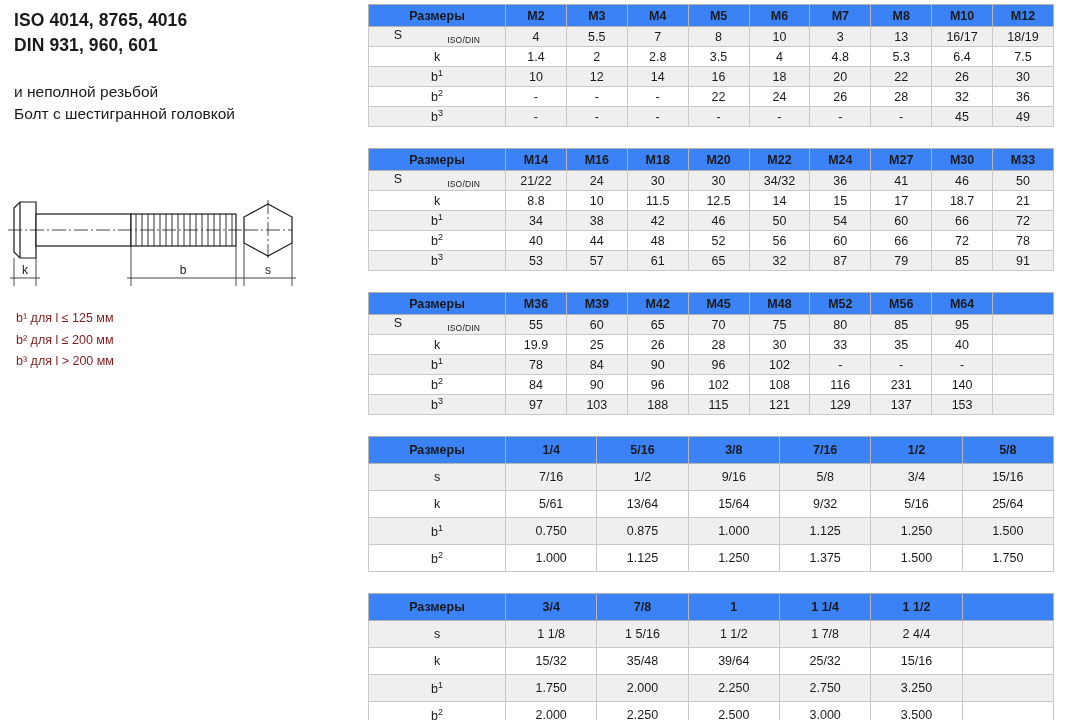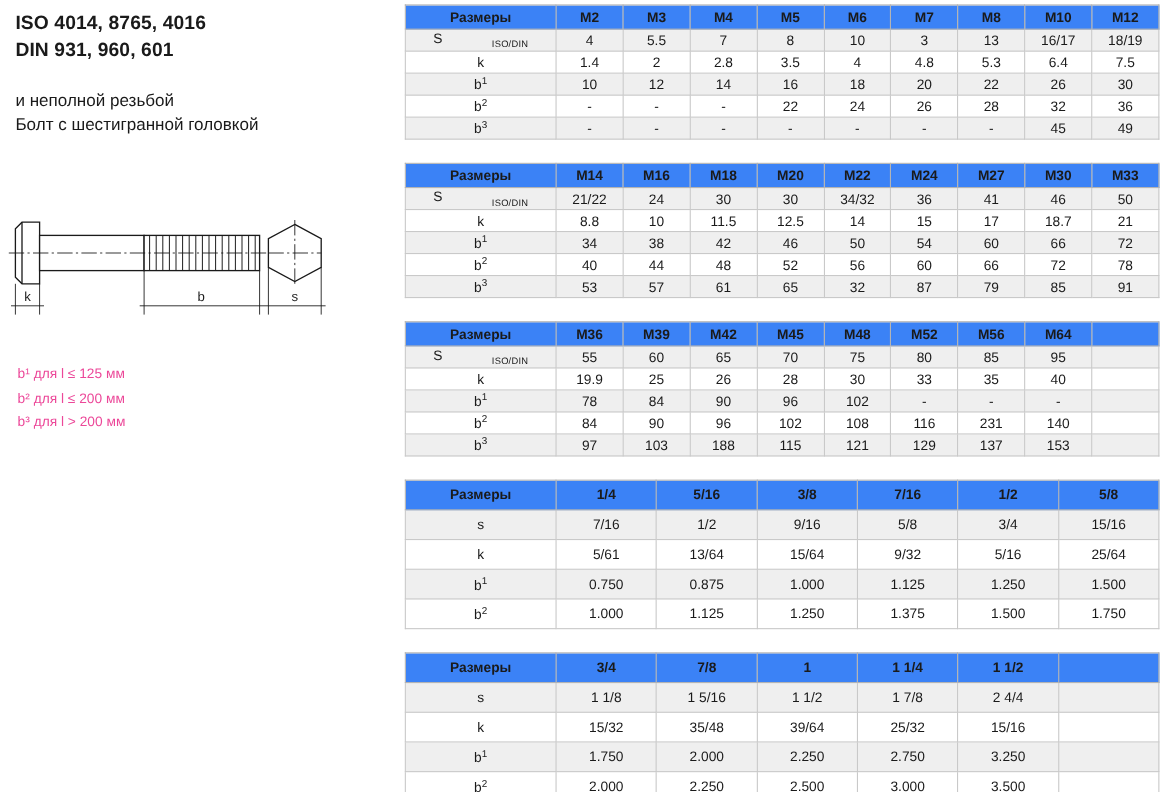--- a/index.html
+++ b/index.html
@@ -47,24 +47,24 @@
     position: absolute;
     left: 6px;
     top: 190px;
     width: 300px;
     height: 110px;
   }
 
   .notes {
     position: absolute;
     left: 16px;
-    top: 330px;
+    top: 308px;
     font-size: 12.5px;
     line-height: 1.72;
-    color: #ec4899;
+    color: #7f1d1d;
   }
   .notes div { white-space: nowrap; }
 
   
   .tables {
     position: absolute;
     left: 368px;
     top: 4px;
     width: 690px;
   }

